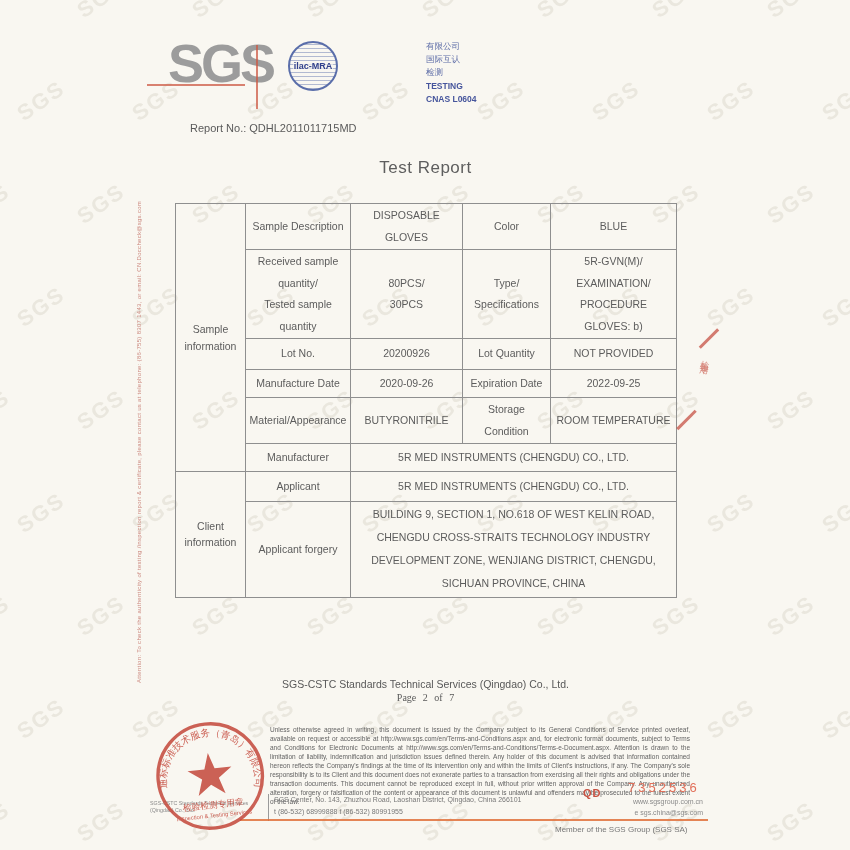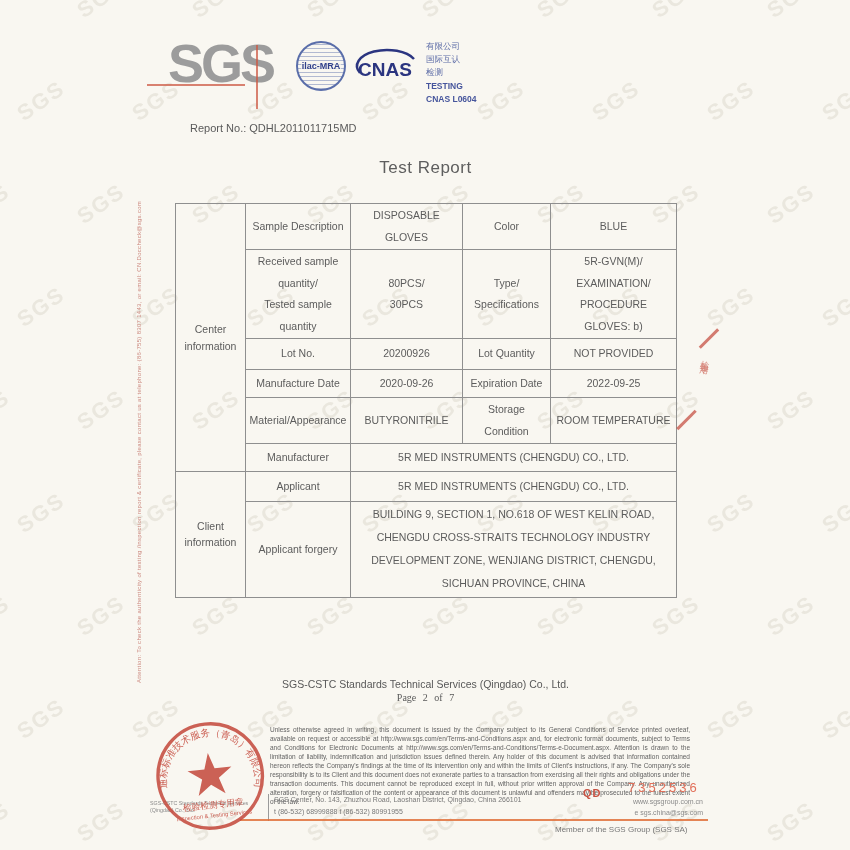--- a/index.html
+++ b/index.html
@@ -9,21 +9,21 @@
 
   
   .wm-layer { position:absolute; inset:0; overflow:hidden; pointer-events:none; }
   .wm { position:absolute; transform:rotate(-35deg); font-weight:bold; font-size:22px; letter-spacing:2px; color:rgba(165,158,140,0.18); }
 
   
   .sgs-logo { position:absolute; left:168px; top:36px; font-size:54px; font-weight:bold; color:#9c9c9c; letter-spacing:-3px; line-height:1; }
   .crop-v { position:absolute; left:256px; top:45px; width:2px; height:64px; background:#cc5a44; opacity:.75; }
   .crop-h { position:absolute; left:147px; top:84px; width:98px; height:2px; background:#cc5a44; opacity:.75; }
 
-  .ilac-badge { position:absolute; left:296px; top:41px; width:50px; height:50px; border-radius:50%; border:2px solid #5a6eaa;
+  .ilac-badge { position:absolute; left:288px; top:41px; width:50px; height:50px; border-radius:50%; border:2px solid #5a6eaa;
     background:repeating-linear-gradient(0deg, rgba(90,110,170,.45) 0 1px, rgba(255,255,255,0) 1px 4px);
     display:flex; align-items:center; justify-content:center; }
   .ilac-badge span { font-size:9px; font-weight:bold; color:#31418c; background:rgba(249,247,241,.65); padding:0 1px; }
 
   .cnas-wrap { position:absolute; left:352px; top:43px; width:66px; height:44px; }
   .cnas-wrap svg { width:66px; height:44px; }
 
   .accred { position:absolute; left:426px; top:40px; font-size:8.5px; line-height:1.55; color:#5f6ea8; }
   .accred .b { font-weight:bold; color:#46559c; }
 
@@ -146,26 +146,20 @@
     </div>
 
   <div class="sgs-logo">SGS</div>
   <div class="crop-v"></div>
   <div class="crop-h"></div>
 
   <div class="ilac-badge">
     <span>ilac-MRA</span>
   </div>
 
-  <div class="cnas-wrap">
-    <svg viewBox="0 0 66 44">
-      <path d="M8,30 A28,15 0 1 1 62,16" fill="none" stroke="#2b3580" stroke-width="2.5"></path>
-      <text x="6" y="33" font-size="19" font-weight="bold" fill="#2b3580" font-family="Liberation Sans, sans-serif">CNAS</text>
-    </svg>
-  </div>
 
   <div class="accred">
     <div>有限公司</div>
     <div>国际互认</div>
     <div>检测</div>
     <div class="b">TESTING</div>
     <div class="b">CNAS L0604</div>
   </div>
 
   <div class="report-no">Report No.: QDHL2011011715MD</div>
@@ -174,21 +168,21 @@
   <table class="info-table">
     <colgroup>
         <col style="width:70px">
         <col style="width:105px">
         <col style="width:112px">
         <col style="width:88px">
         <col style="width:126px">
       </colgroup>
     <tbody>
         <tr style="height:44px">
-      <td class="sec" rowspan="6">Center
+      <td class="sec" rowspan="6">Sample
 information</td>
       <td>Sample Description</td>
       <td>DISPOSABLE
 GLOVES</td>
       <td>Color</td>
       <td>BLUE</td>
     </tr>
     <tr style="height:78px">
       <td>Received sample
 quantity/

